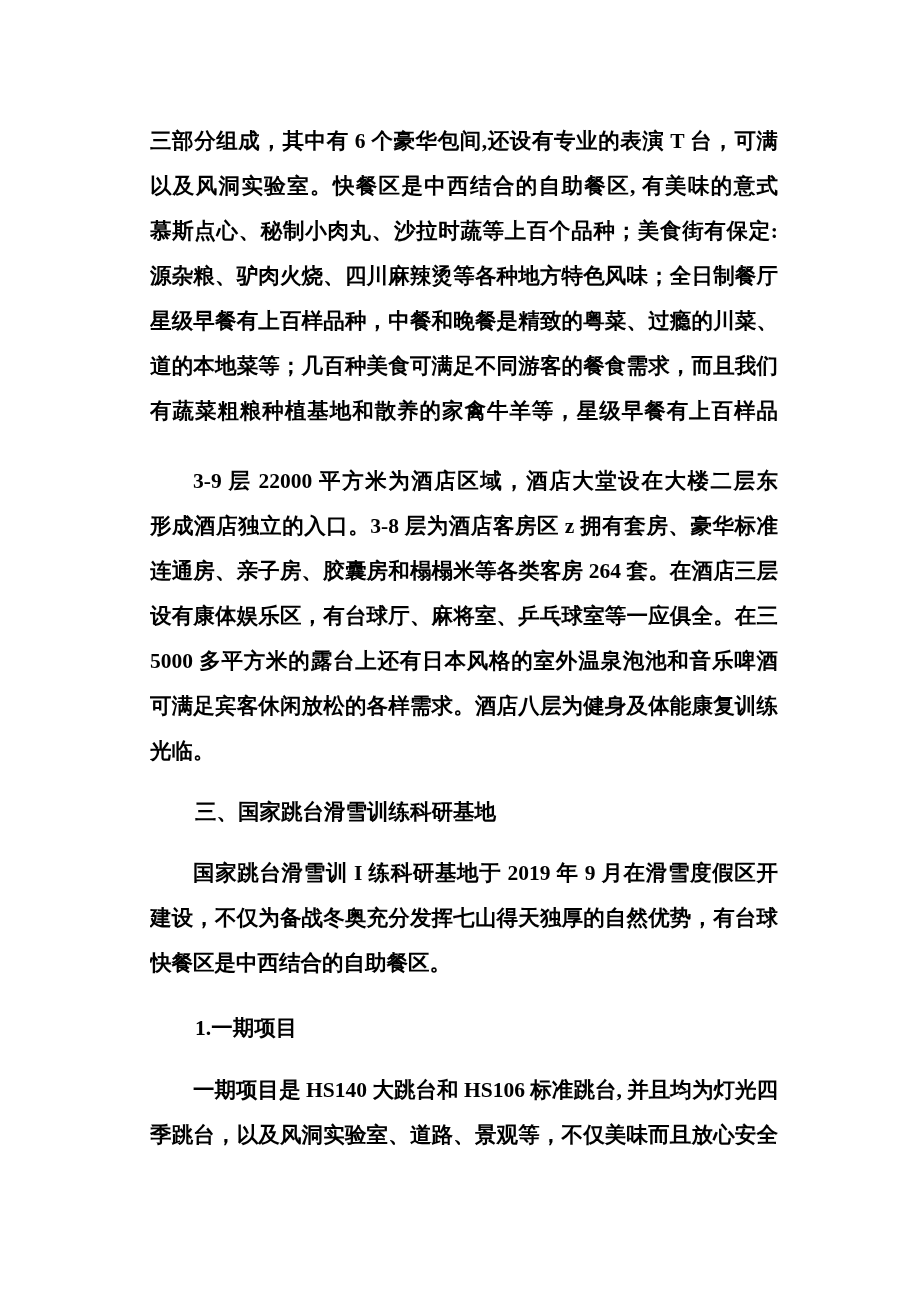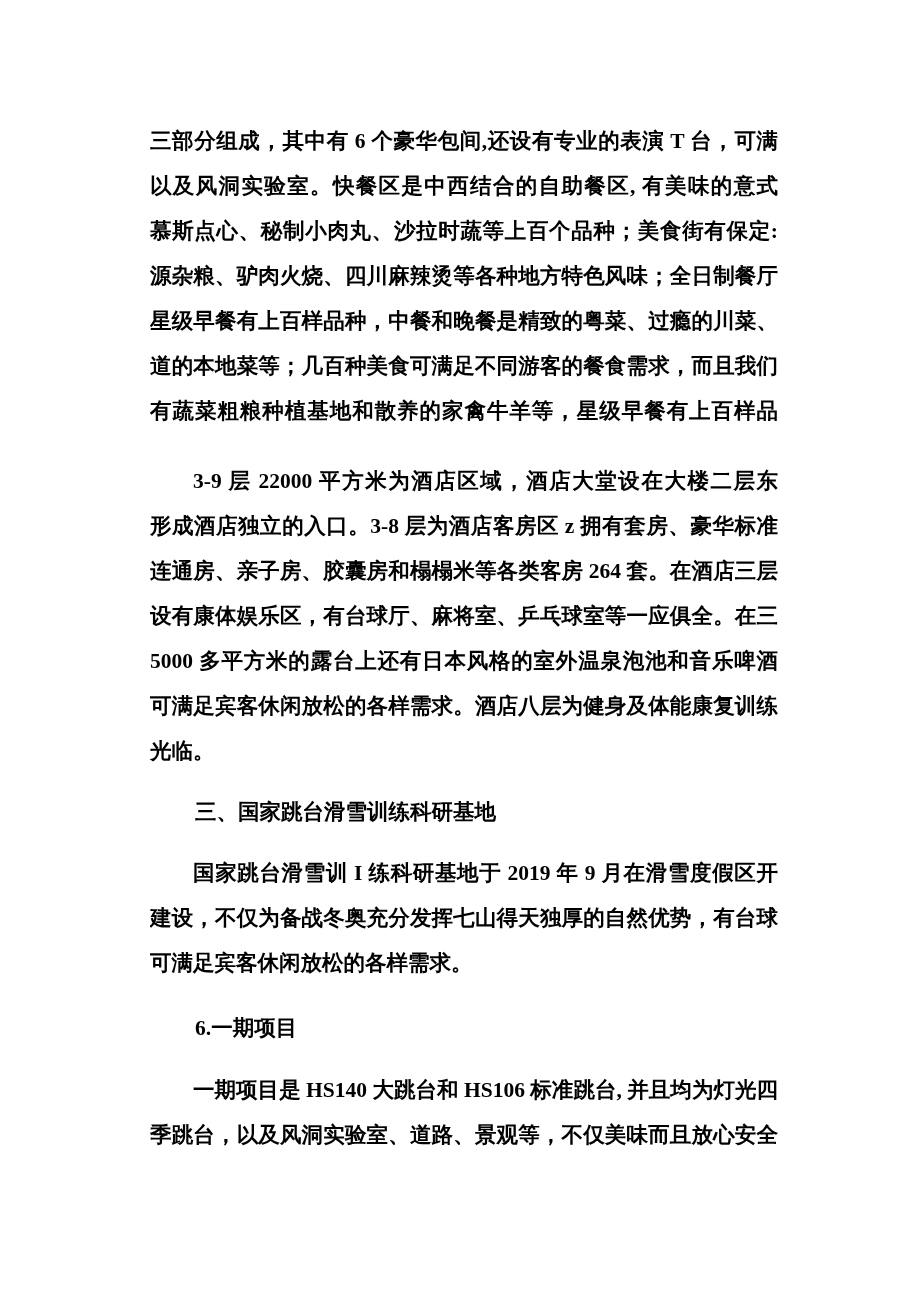--- a/index.html
+++ b/index.html
@@ -77,25 +77,25 @@
       <div class="line short">光临。</div>
     </div>
 
     <div class="block heading1">
       <div class="heading-line">三、国家跳台滑雪训练科研基地</div>
     </div>
 
     <div class="block para3">
       <div class="line indent">国家跳台滑雪训 I 练科研基地于 2019 年 9 月在滑雪度假区开工</div>
       <div class="line">建设，不仅为备战冬奥充分发挥七山得天独厚的自然优势，有台球厅</div>
-      <div class="line short">可满足宾客休闲放松的各样需求。</div>
+      <div class="line short">快餐区是中西结合的自助餐区。</div>
     </div>
 
     <div class="block heading2">
-      <div class="heading-line">6.一期项目</div>
+      <div class="heading-line">1.一期项目</div>
     </div>
 
     <div class="block para4">
       <div class="line indent">一期项目是 HS140 大跳台和 HS106 标准跳台, 并且均为灯光四</div>
       <div class="line">季跳台，以及风洞实验室、道路、景观等，不仅美味而且放心安全</div>
     </div>
 
   </div>
 </div>
 

